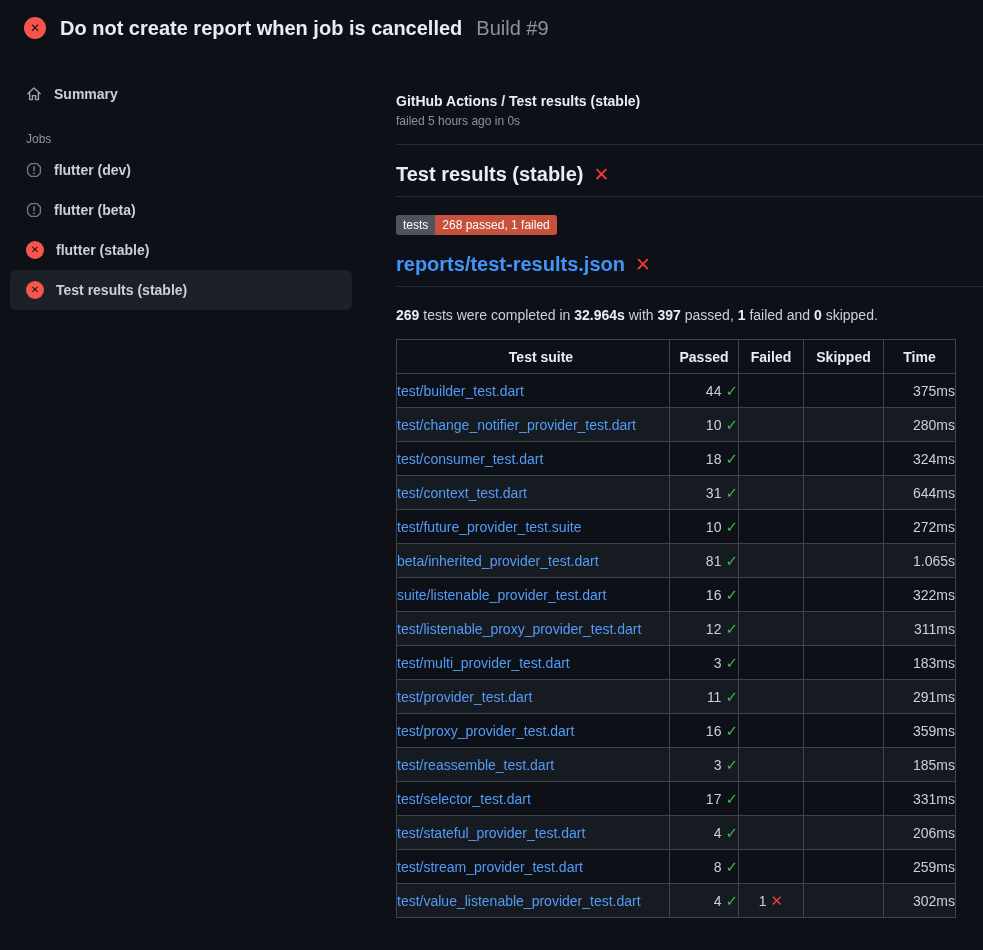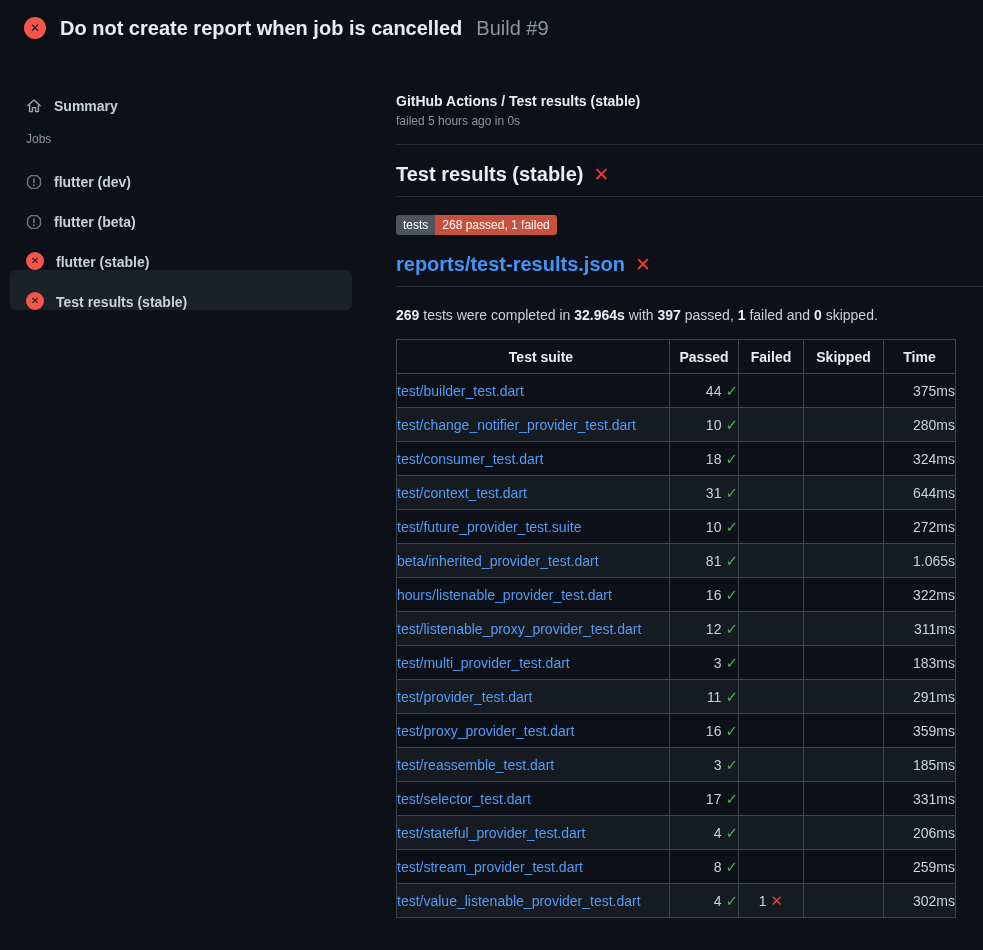--- a/index.html
+++ b/index.html
@@ -20,21 +20,21 @@
   .fail-circle{width:22px;height:22px;border-radius:50%;background:var(--red);
     display:inline-flex;align-items:center;justify-content:center;flex:0 0 auto;}
   .fail-circle .x{color:#10141a;font-size:12px;font-weight:bold;line-height:1;}
   .fail-circle.small{width:18px;height:18px;}
   .fail-circle.small .x{font-size:10px;}
   .run-title{font-size:20px;font-weight:bold;color:var(--text);white-space:nowrap;}
   .run-build{font-size:20px;color:var(--muted);white-space:nowrap;}
   
   .page-body{display:flex;align-items:flex-start;}
   .sidebar{width:396px;flex:0 0 396px;padding:18px 0 0 10px;}
-  .side-item{width:342px;height:40px;display:flex;align-items:flex-end;gap:12px;
+  .side-item{width:342px;height:40px;display:flex;align-items:center;gap:12px;
     padding-left:16px;border-radius:6px;cursor:pointer;}
   .side-item.selected{background:var(--selected-bg);}
   .side-item .label{font-size:14px;font-weight:600;color:#c9d1d9;}
   .jobs-label{margin:18px 0 4px 16px;font-size:12px;color:var(--muted);}
   .icon16{width:16px;height:16px;flex:0 0 auto;display:inline-flex;align-items:center;justify-content:center;}
   
   .main{flex:1 1 auto;min-width:0;padding:0 0 0 0;}
   .crumb{margin-top:37px;font-size:14px;font-weight:bold;color:var(--text);}
   .status-line{margin-top:5px;font-size:12px;color:var(--muted);}
   .divider{border:0;border-top:1px solid var(--border);margin:16px 0 0;}
@@ -202,21 +202,21 @@
             <td class="num">272ms</td>
           </tr>
           <tr>
             <td class="suite"><a href="#">beta/inherited_provider_test.dart</a></td>
             <td class="num"><span>81</span><span class="check">✓</span></td>
             <td class="ctr"></td>
             <td class="ctr"></td>
             <td class="num">1.065s</td>
           </tr>
           <tr>
-            <td class="suite"><a href="#">hours/listenable_provider_test.dart</a></td>
+            <td class="suite"><a href="#">suite/listenable_provider_test.dart</a></td>
             <td class="num"><span>16</span><span class="check">✓</span></td>
             <td class="ctr"></td>
             <td class="ctr"></td>
             <td class="num">322ms</td>
           </tr>
           <tr>
             <td class="suite"><a href="#">test/listenable_proxy_provider_test.dart</a></td>
             <td class="num"><span>12</span><span class="check">✓</span></td>
             <td class="ctr"></td>
             <td class="ctr"></td>

